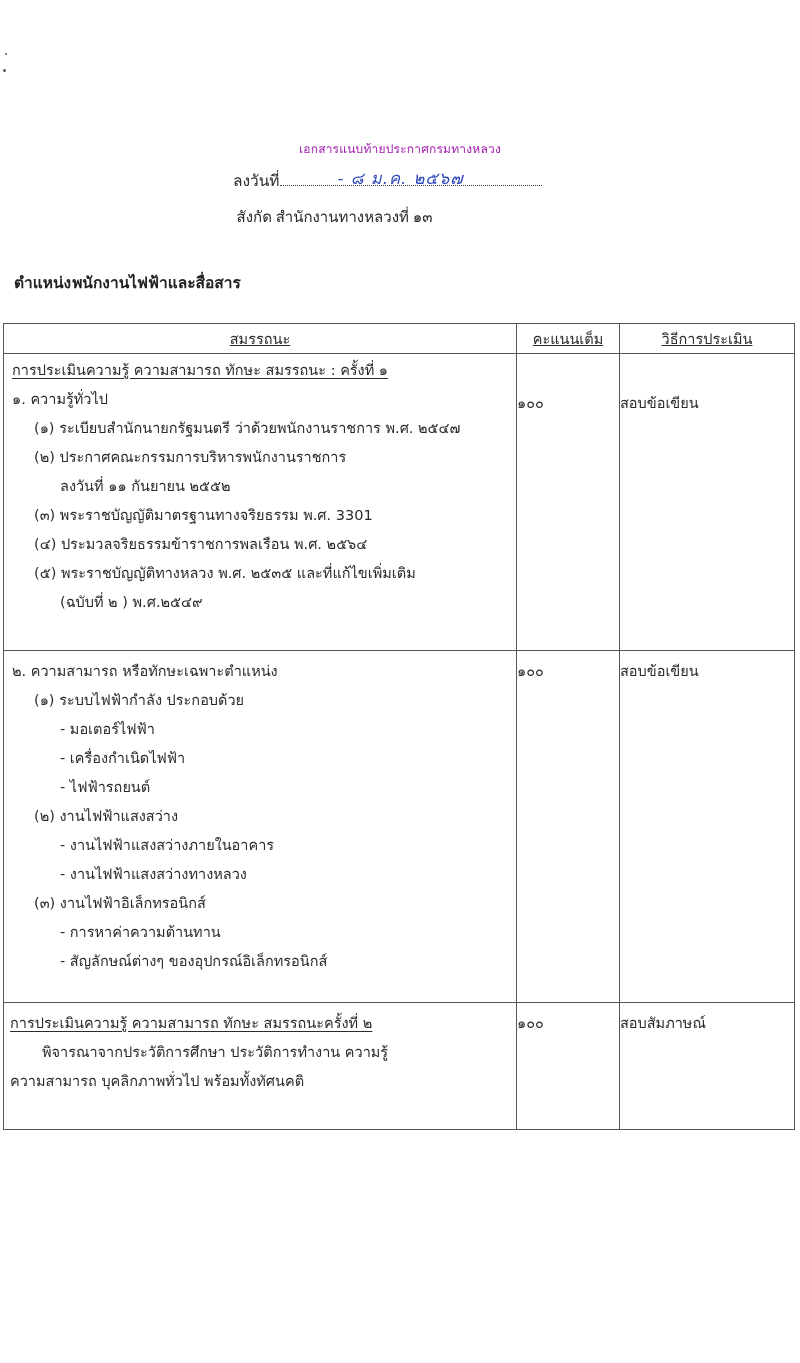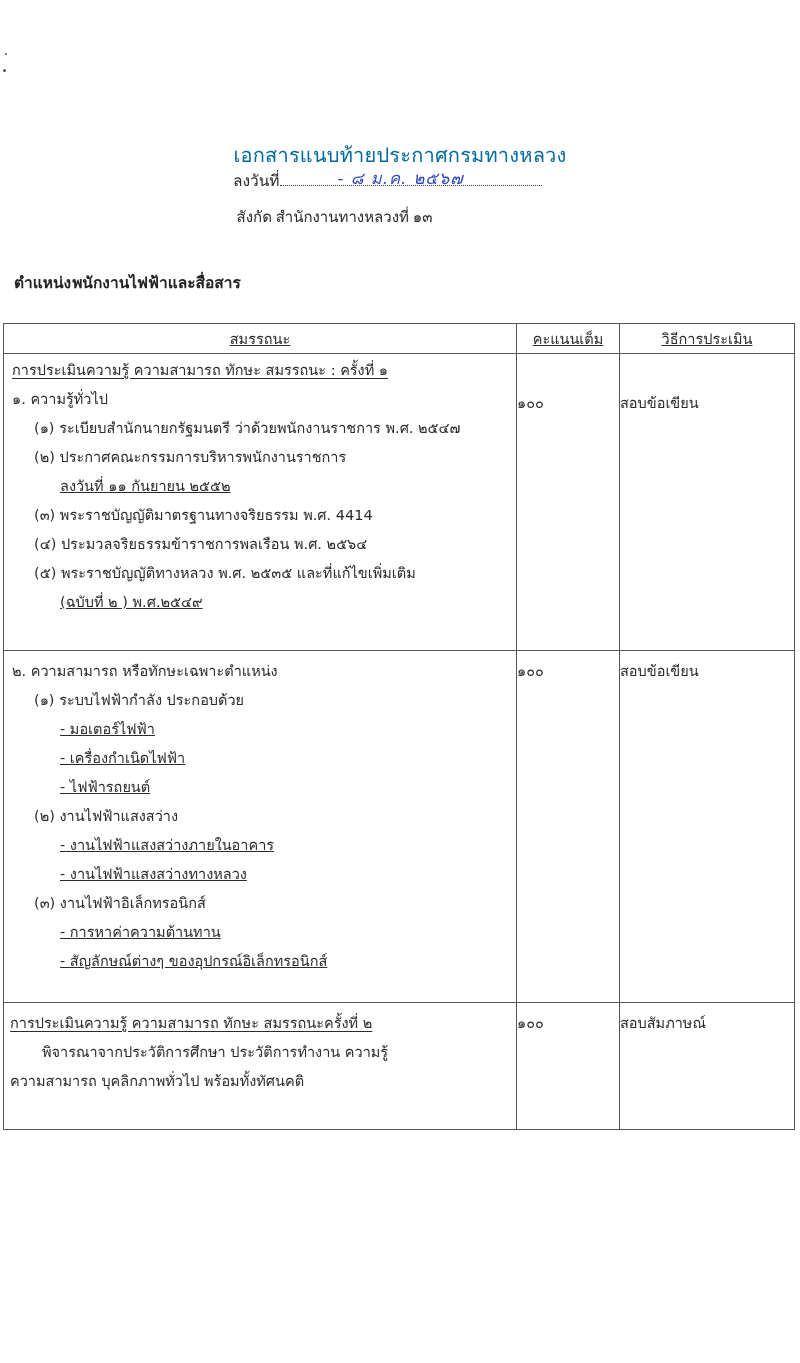--- a/index.html
+++ b/index.html
@@ -19,23 +19,23 @@
       position: absolute;
       width: 2px; height: 2px;
       background: #555;
       border-radius: 50%;
     }
     .doc-title {
       position: absolute;
       top: 139px;
       left: 0; width: 800px;
       text-align: center;
-      font-size: 20px;
+      font-size: 12px;
       letter-spacing: 0.2px;
-      color: #0369a1;
+      color: #a21caf;
     }
     .date-line {
       position: absolute;
       top: 168px;
       left: 233px;
       font-size: 15.5px;
       color: #2b2b2b;
       white-space: nowrap;
       text-align: right;
     }
@@ -110,21 +110,21 @@
     .cell-inner {
       padding: 6px 8px 0 8px;
     }
     .line {
       height: 29px;
       line-height: 29px;
       white-space: nowrap;
     }
     .underline { text-decoration: underline; text-underline-offset: 3px; }
     .ind1 { padding-left: 22px; }
-    .ind2 { padding-left: 48px; text-decoration: underline; }
+    .ind2 { padding-left: 48px; }
     .ind3 { padding-left: 32px; }
     .score-val, .method-val {
       margin-top: 35px;
       height: 29px;
       line-height: 29px;
     }
     .row1 td { height: 296px; }
     .row2 td { height: 351px; }
     .row3 td { height: 126px; }
     .row2 .score-val, .row2 .method-val { margin-top: 6px; }
@@ -165,21 +165,21 @@
   <tbody>
 
     <tr class="row1">
       <td>
         <div class="cell-inner" style="padding-top:2px;">
           <div class="line underline">การประเมินความรู้ ความสามารถ ทักษะ สมรรถนะ : ครั้งที่ ๑</div>
           <div class="line">๑. ความรู้ทั่วไป</div>
           <div class="line ind1">(๑) ระเบียบสำนักนายกรัฐมนตรี ว่าด้วยพนักงานราชการ พ.ศ. ๒๕๔๗</div>
           <div class="line ind1">(๒) ประกาศคณะกรรมการบริหารพนักงานราชการ</div>
           <div class="line ind2">ลงวันที่  ๑๑ กันยายน ๒๕๕๒</div>
-          <div class="line ind1">(๓) พระราชบัญญัติมาตรฐานทางจริยธรรม พ.ศ. 4414</div>
+          <div class="line ind1">(๓) พระราชบัญญัติมาตรฐานทางจริยธรรม พ.ศ. 3301</div>
           <div class="line ind1">(๔) ประมวลจริยธรรมข้าราชการพลเรือน พ.ศ. ๒๕๖๔</div>
           <div class="line ind1">(๕) พระราชบัญญัติทางหลวง พ.ศ. ๒๕๓๕ และที่แก้ไขเพิ่มเติม</div>
           <div class="line ind2">(ฉบับที่ ๒ ) พ.ศ.๒๕๔๙</div>
         </div>
       </td>
       <td class="cell-score">
         <div class="score-val">๑๐๐</div>
       </td>
       <td class="cell-method">
         <div class="method-val">สอบข้อเขียน</div>

